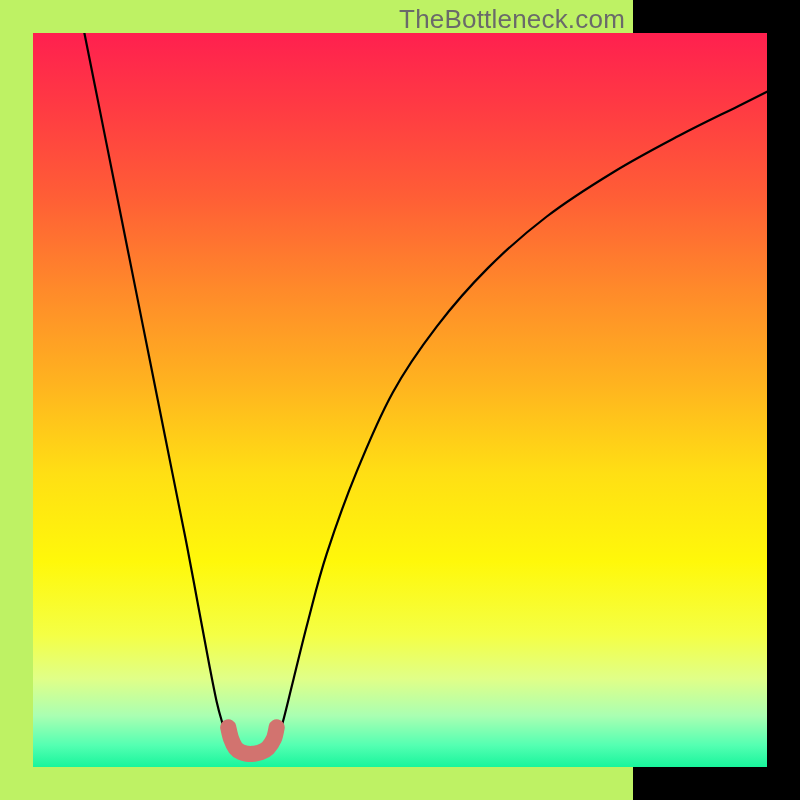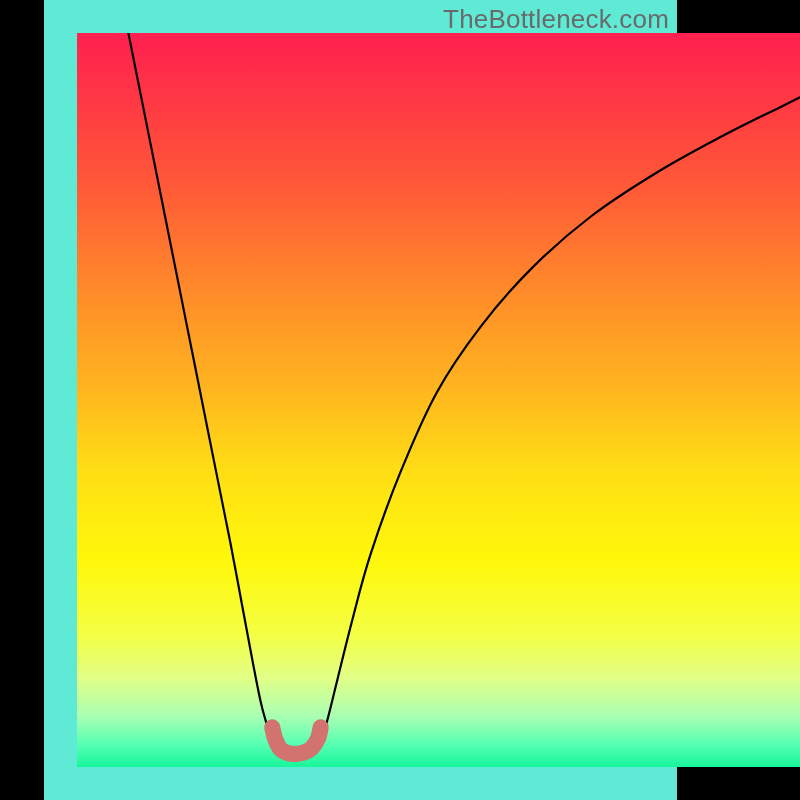--- a/index.html
+++ b/index.html
@@ -8,22 +8,21 @@
     width: 800px;
     height: 800px;
     background: #000;
     overflow: hidden;
     font-family: Arial, Helvetica, sans-serif;
   }
   .stage {
     position: relative;
     width: 633px;
     height: 800px;
-    background: #5eead4;
-    margin-left: 44px;
+    background: #bef264;
   }
   .plot-area {
     position: absolute;
     left: 33px;
     top: 33px;
     width: 734px;
     height: 734px;
     overflow: hidden;
   }
   .plot-area .bg {

